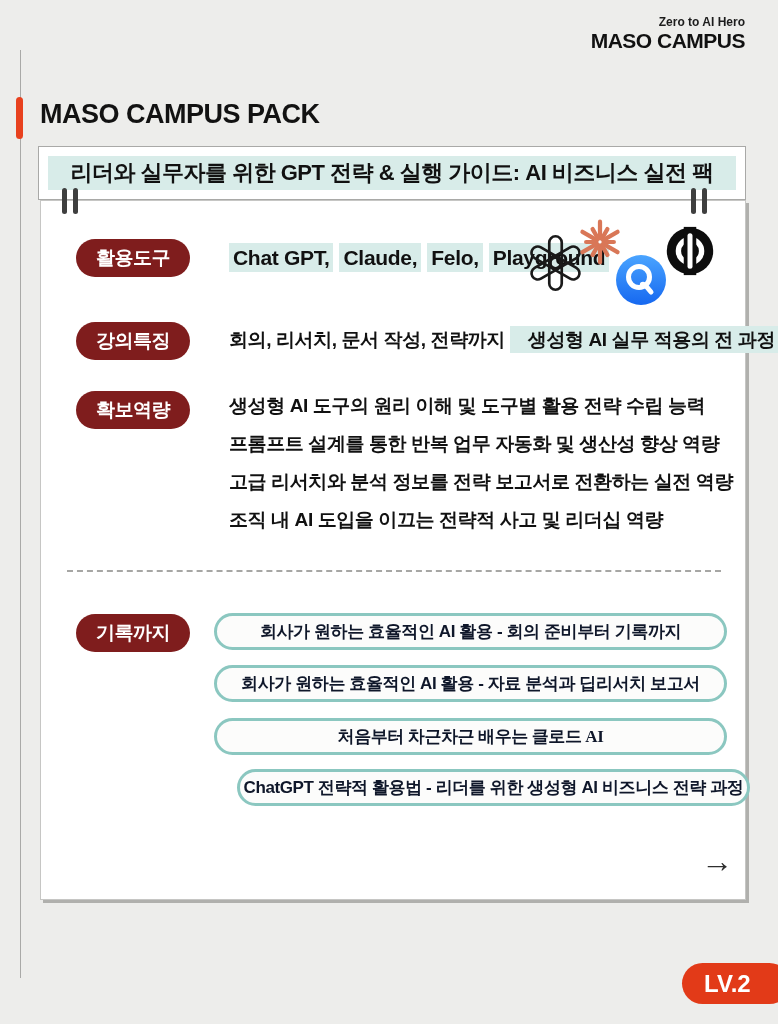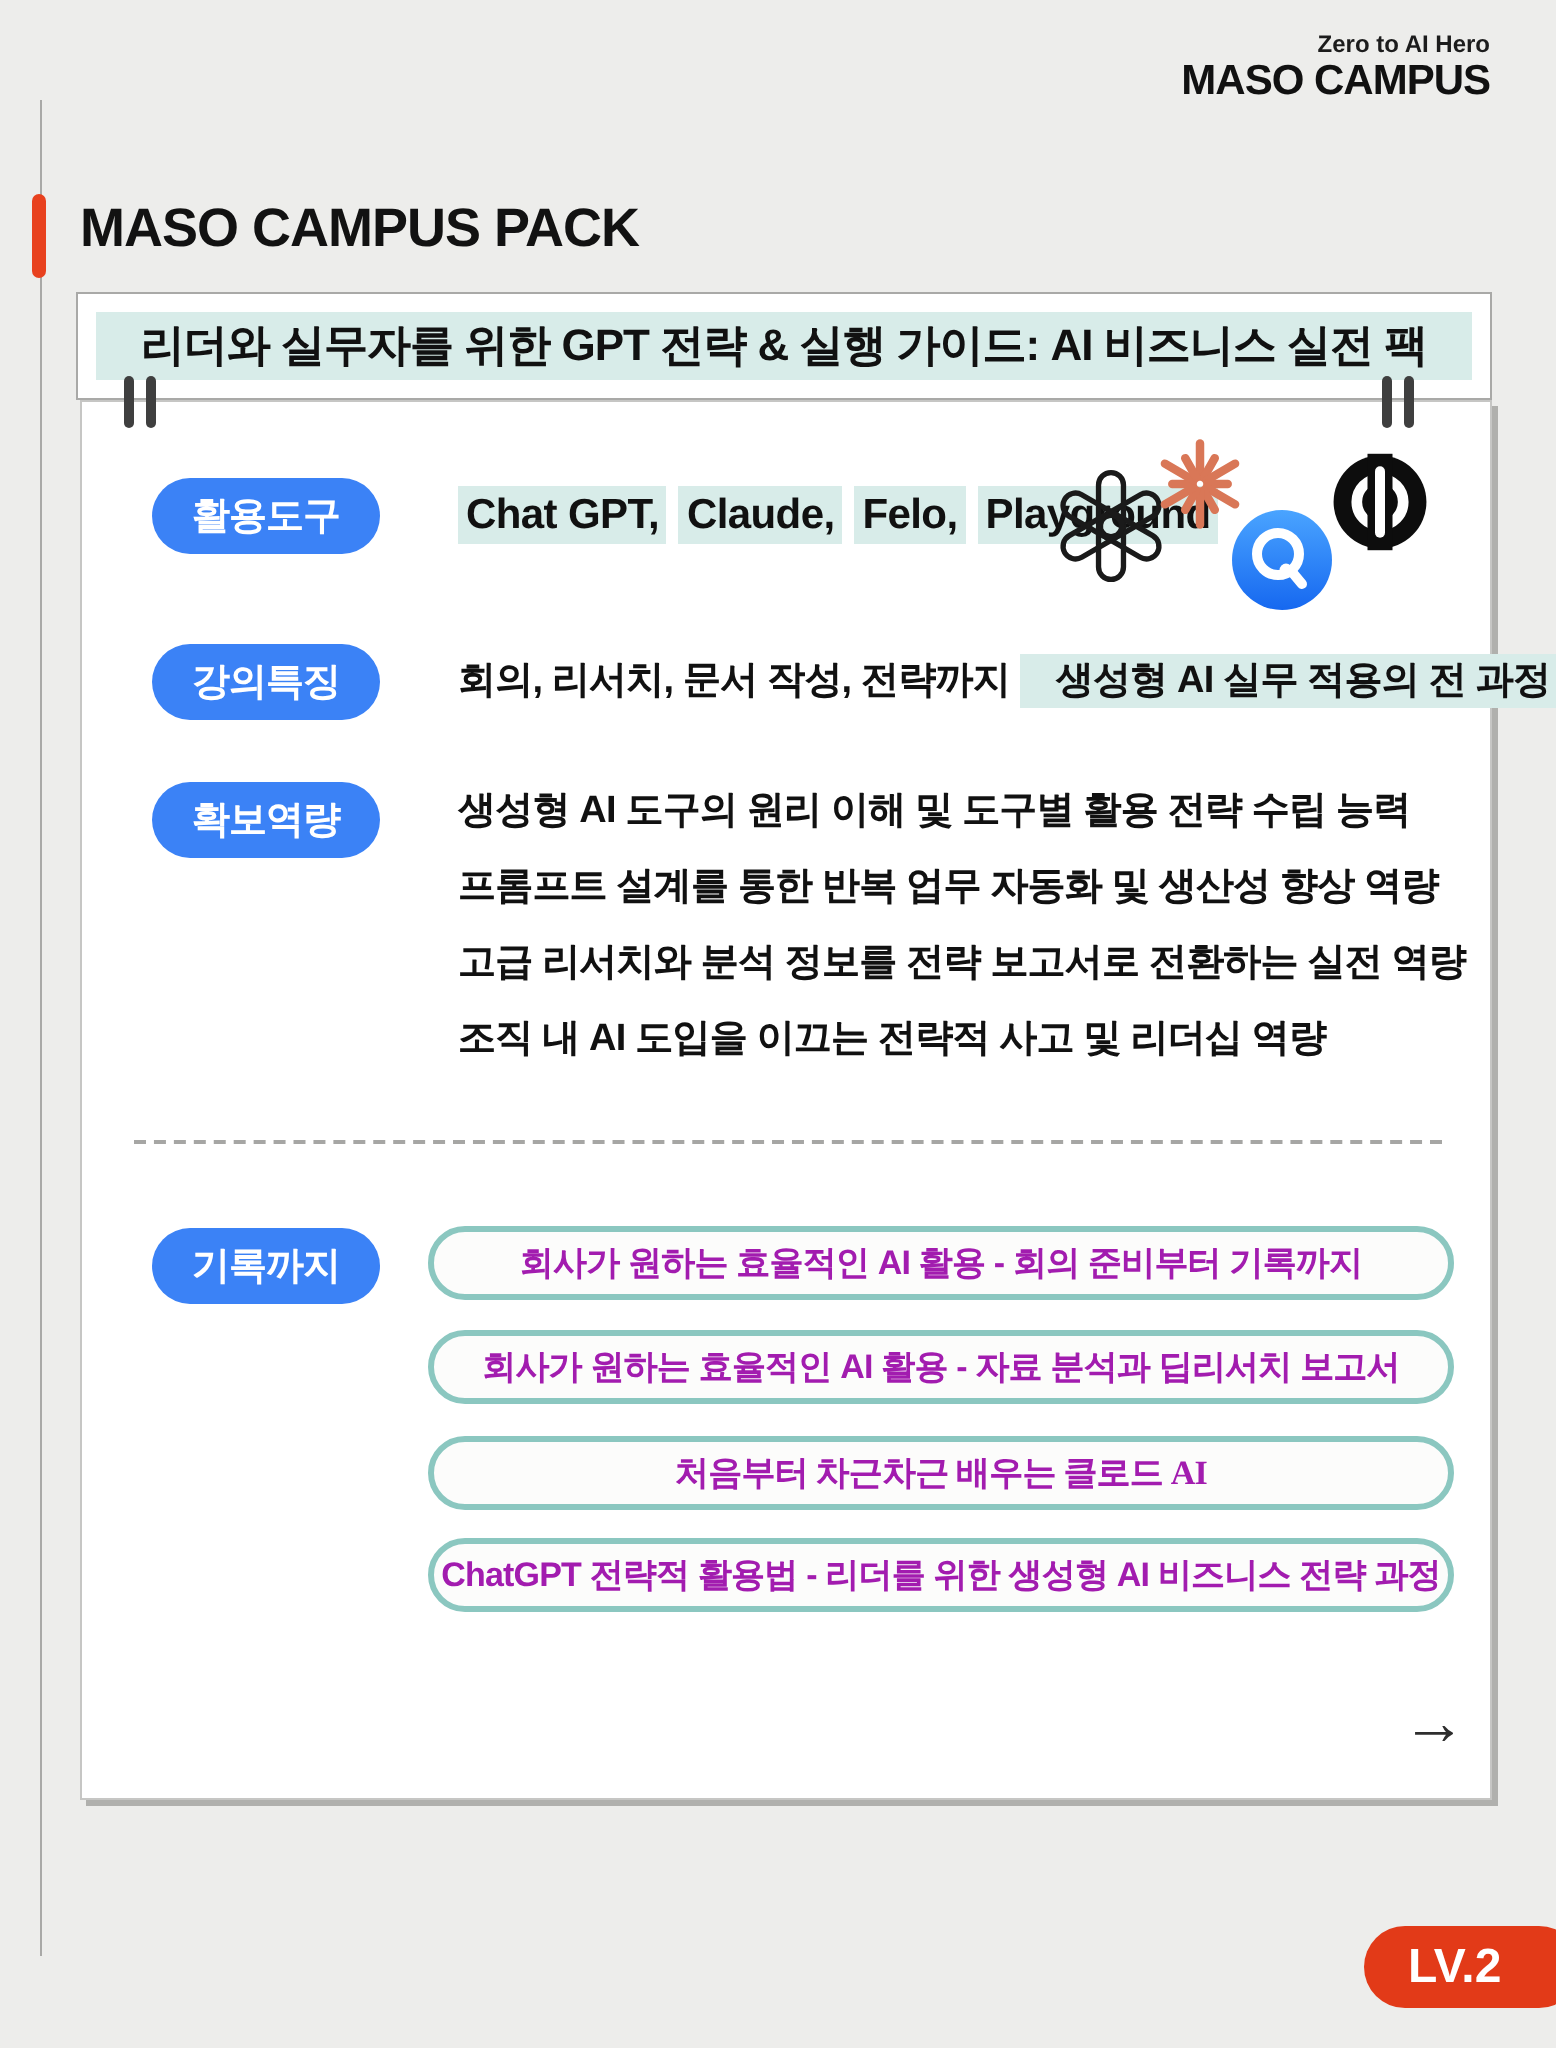--- a/index.html
+++ b/index.html
@@ -33,42 +33,42 @@
 
   
   .card{
     left:40px;top:200px;width:704px;height:698px;background:#ffffff;
     border:1px solid #c6c6c4;box-shadow:3px 3px 0 rgba(125,125,122,.55);
   }
   
   .ring{width:5px;height:26px;border-radius:3px;background:#3f3f3f;z-index:5;}
 
   .badge{
-    left:35px;width:114px;height:38px;background:#3b82f6;border-radius:19px;
+    left:35px;width:114px;height:38px;background:#7f1d1d;border-radius:19px;
     color:#fff;font-weight:800;font-size:19px;
     display:flex;align-items:center;justify-content:center;letter-spacing:-0.5px;
   }
 
   .tools-line{left:188px;top:45px;font-size:21px;font-weight:800;letter-spacing:-0.3px;white-space:nowrap;}
   .tools-line .hl{margin-right:6px;padding:3px 4px;}
 
   .feature-line{left:188px;top:126px;font-size:19px;font-weight:700;letter-spacing:-0.4px;white-space:nowrap;}
   .feature-line .hl{padding:3px 18px;}
 
   .comp-lines{left:188px;top:186px;font-size:19px;font-weight:700;letter-spacing:-0.4px;line-height:38px;white-space:nowrap;}
 
   .divider{left:26px;top:369px;width:654px;height:0;border-top:2px dashed #a6a6a4;}
 
   .pill{
     left:173px;width:513px;height:37px;background:#FCFCFB;
     border:3px solid #8BC7C0;border-radius:21px;box-sizing:border-box;
     display:flex;align-items:center;justify-content:center;
-    color:#a21caf;font-size:17px;font-weight:700;letter-spacing:-0.4px;cursor:pointer;
+    color:#0f172a;font-size:17px;font-weight:700;letter-spacing:-0.4px;cursor:pointer;
   }
-  .pill-1{top:412px;} .pill-2{top:464px;} .pill-3{top:517px;font-family:Liberation Serif, serif;} .pill-4{top:568px;}
+  .pill-1{top:412px;} .pill-2{top:464px;} .pill-3{top:517px;font-family:Liberation Serif, serif;} .pill-4{top:568px;margin-left:23px;}
 
   .next-arrow{left:648px;top:640px;width:56px;height:40px;display:flex;align-items:center;justify-content:center;
     font-size:32px;color:#2e2e2e;cursor:pointer;}
 
   .level-badge{
     left:682px;top:963px;right:-12px;height:41px;background:#E23A18;border-radius:22px;
     color:#fff;font-size:24px;font-weight:800;display:flex;align-items:center;padding-left:22px;
   }
 
   .icon{display:block;}

